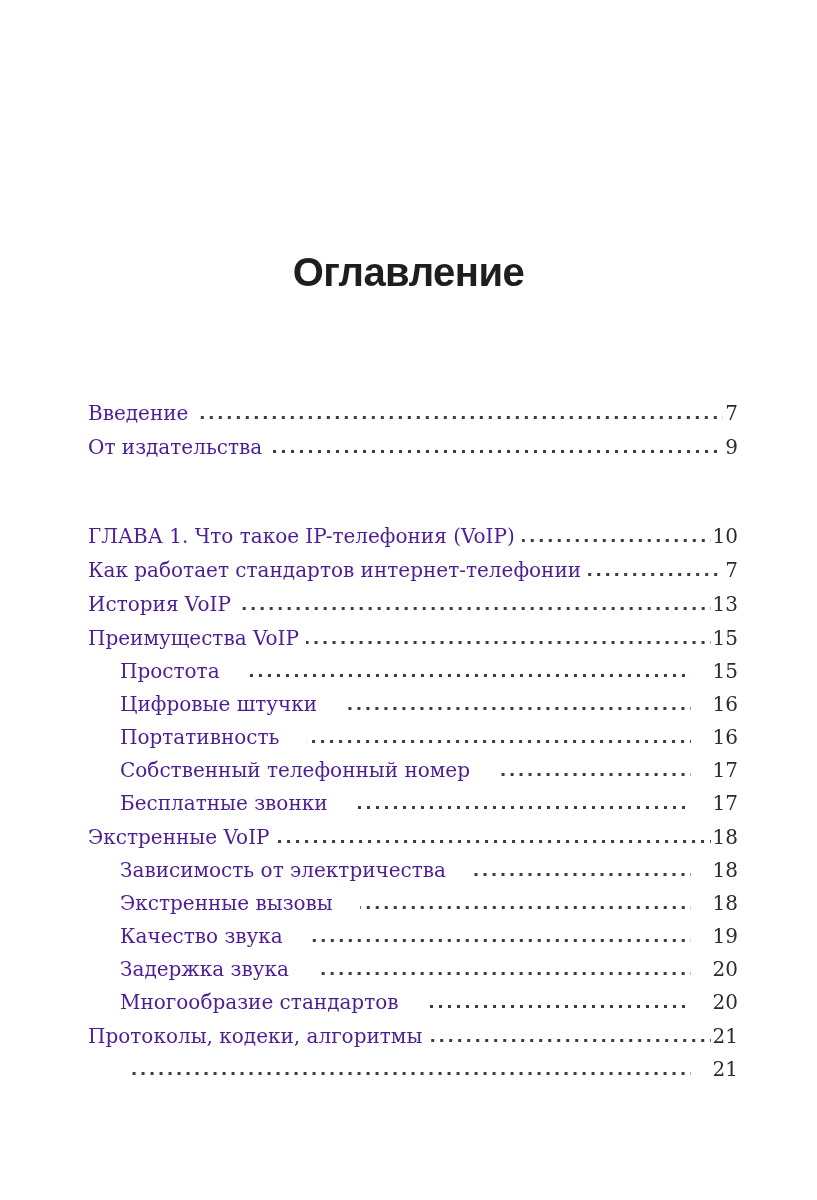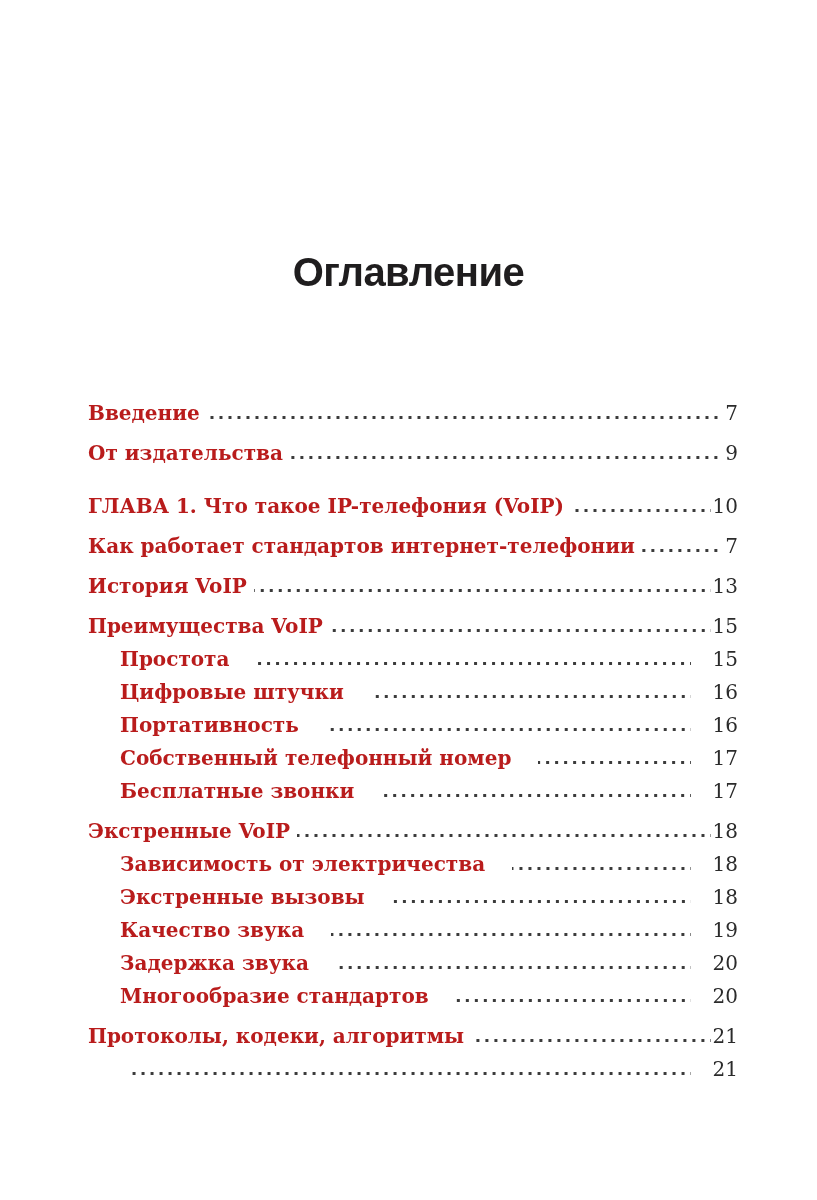--- a/index.html
+++ b/index.html
@@ -34,28 +34,27 @@
     top: 403px;
     left: 88px;
     width: 650px;
   }
   .toc-row {
     display: flex;
     align-items: baseline;
     font-size: 20px;
     line-height: 21px;
   }
-  .toc-row.lvl0 { margin-top: 19px; }
+  .toc-row.lvl0 { margin-top: 13px; }
   .toc-row.lvl1 { margin-top: 12px; margin-left: 32px; gap: 20px; }
   .toc-row.first { margin-top: 0; }
-  .toc-row.gap-section { margin-top: 32px; }
+  .toc-row.gap-section { margin-top: 68px; }
   .label {
     white-space: nowrap;
-    color: #b91c1c;
-    font-weight: bold;
+    color: #4c1d95;
   }
   .leader {
     flex: 1 1 auto;
     min-width: 18px;
     height: 4px;
     margin: 0 2px 0 7px;
     background-image: radial-gradient(circle at 1.5px 1.5px, #3a3a3a 1.4px, transparent 1.9px);
     background-size: 9px 4px;
     background-repeat: repeat-x;
     background-position: right bottom;

